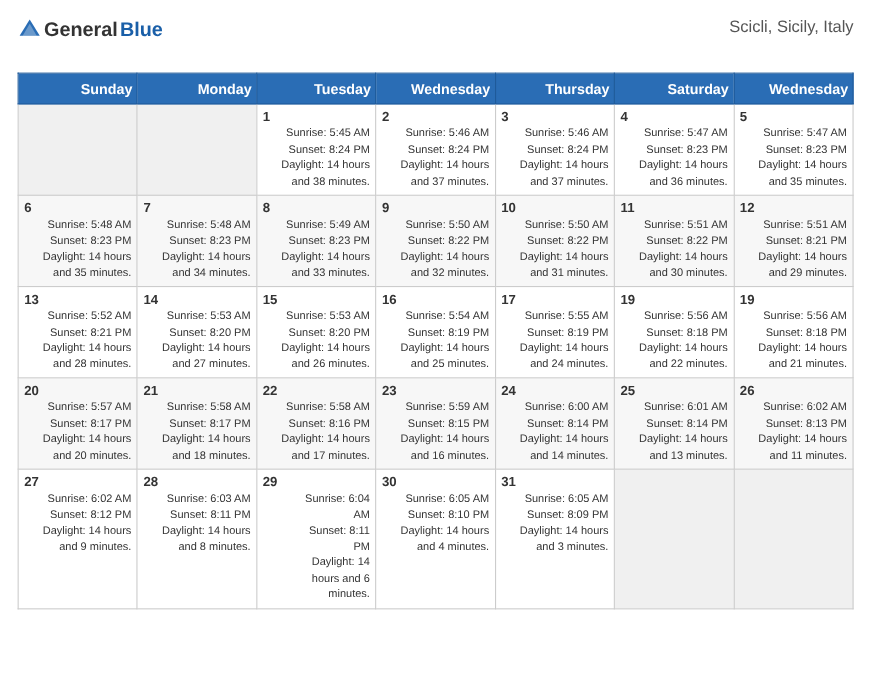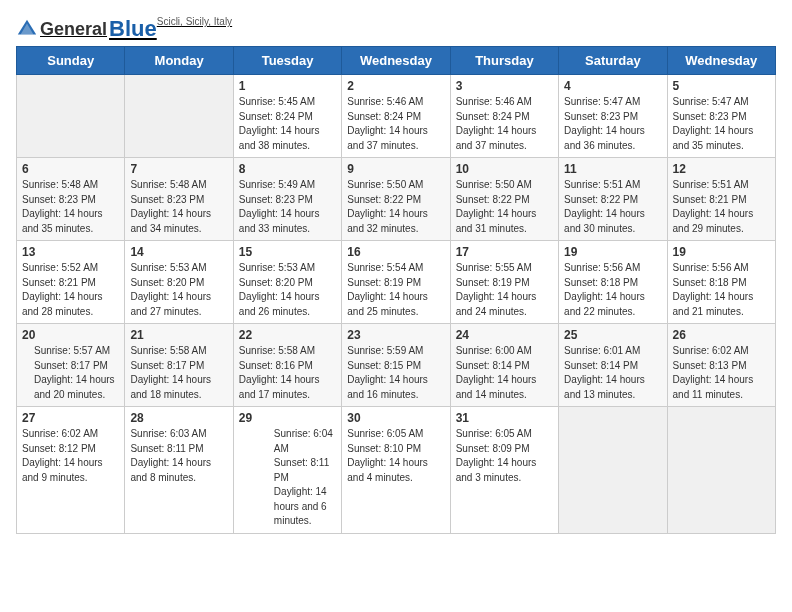--- a/index.html
+++ b/index.html
@@ -5,68 +5,68 @@
     * { box-sizing: border-box; margin: 0; padding: 0; }
     body {
       font-family: Arial, sans-serif;
       background: #fff;
       width: 792px;
       min-height: 612px;
       padding: 16px;
     }
     .header {
       display: flex;
+      justify-content: space-between;
       align-items: flex-start;
-      margin-bottom: 4px;
-      text-decoration: underline;
+      margin-bottom: 28px;
     }
     .logo {
       display: flex;
       align-items: center;
       gap: 2px;
     }
     .logo-text-general {
       font-size: 18px;
       font-weight: bold;
       color: #333;
     }
     .logo-text-blue {
-      font-size: 22px;
+      font-size: 18px;
       font-weight: bold;
       color: #1a5fa8;
     }
     .logo-icon {
       width: 22px;
       height: 22px;
     }
     .title-block {
       text-align: right;
     }
     .month-title {
       font-size: 36px;
       font-weight: bold;
       color: #333;
       line-height: 1.1;
     }
     .location-title {
-      font-size: 10px;
+      font-size: 15px;
       color: #555;
     }
     .calendar {
       width: 100%;
       border-collapse: collapse;
       border: 1px solid #ccc;
     }
     .calendar th {
       background-color: #2a6db5;
       color: #fff;
       font-size: 13px;
       font-weight: bold;
       padding: 6px 4px;
-      text-align: center;
+      text-align: right;
       border: 1px solid #1e5a9a;
     }
     .calendar td {
       border: 1px solid #ccc;
       vertical-align: top;
       padding: 4px 5px;
       width: 108px;
       min-height: 90px;
       font-size: 10.5px;
       color: #333;
@@ -77,20 +77,21 @@
     }
     .day-number {
       font-size: 12px;
       font-weight: bold;
       margin-bottom: 2px;
     }
     .day-info {
       font-size: 10px;
       line-height: 1.45;
       color: #333;
+      text-align: right;
     }
     .empty-cell {
       background: #f0f0f0 !important;
     }
   </style>
 </head>
 <body>
 
 <div class="header">
   <div class="logo">

